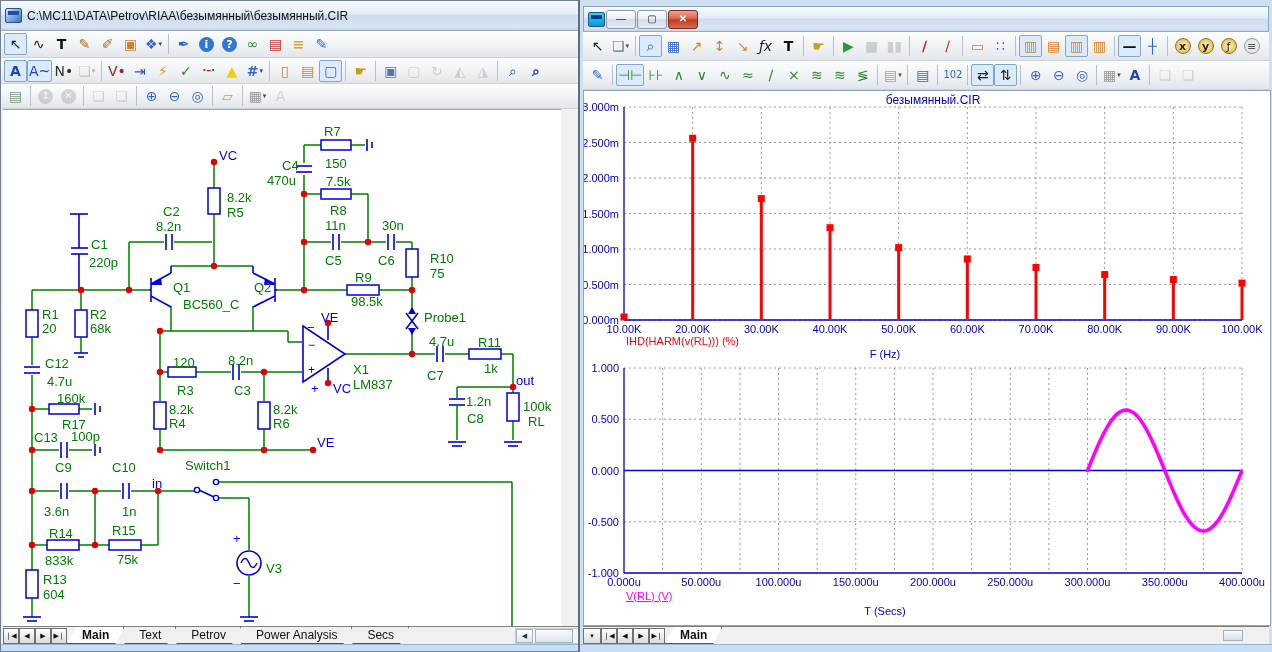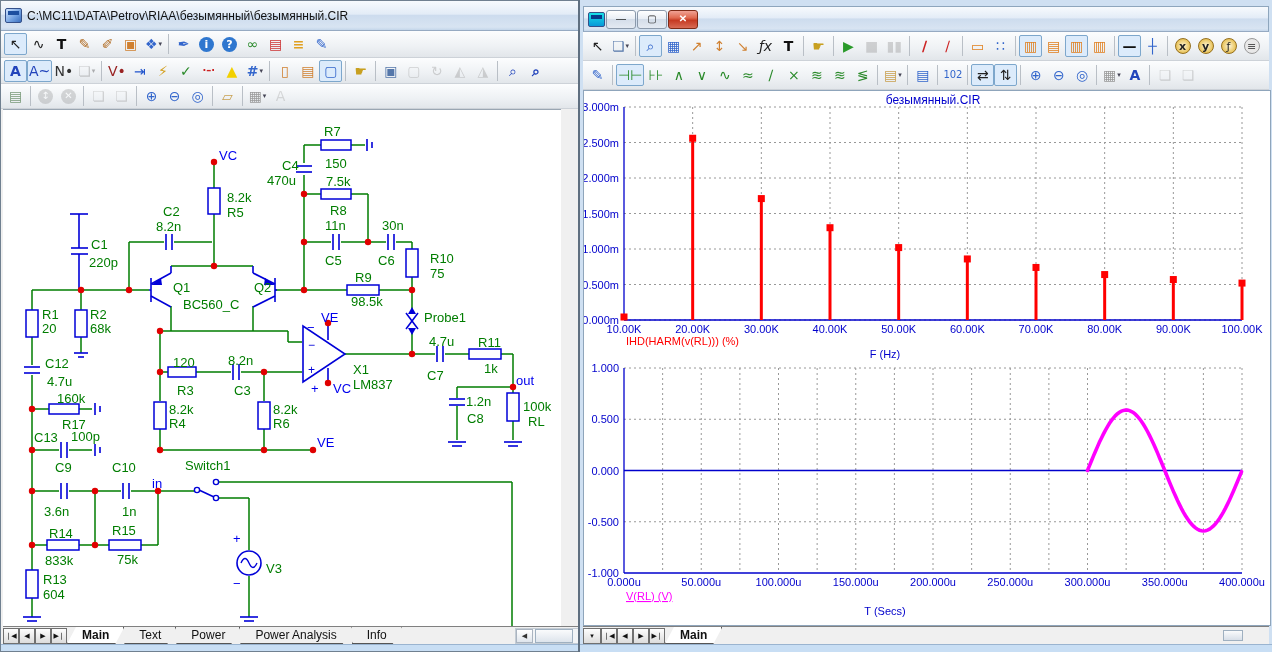--- a/index.html
+++ b/index.html
@@ -520,23 +520,23 @@
     <div class="bottbar">
       <span style="display:flex">
           <span class="navb">❘◀</span>
           <span class="navb">◀</span>
           <span class="navb">▶</span>
           <span class="navb">▶❘</span>
         </span>
       <span style="display:flex">
           <span class="tab active">Main</span>
           <span class="tab">Text</span>
-          <span class="tab">Power</span>
+          <span class="tab">Petrov</span>
           <span class="tab">Power Analysis</span>
-          <span class="tab">Info</span>
+          <span class="tab">Secs</span>
         </span>
       <span class="hsb">
         <span class="sbtn" style="left:0;top:0;width:17px;height:14px;font-size:7px">◀</span>
         <span class="hthumb"></span>
         <span class="sbtn" style="left:auto;right:0;top:0;width:17px;height:14px;font-size:7px">▶</span>
       </span>
     </div>
     <div class="statusstrip"></div>
   </section>
 

